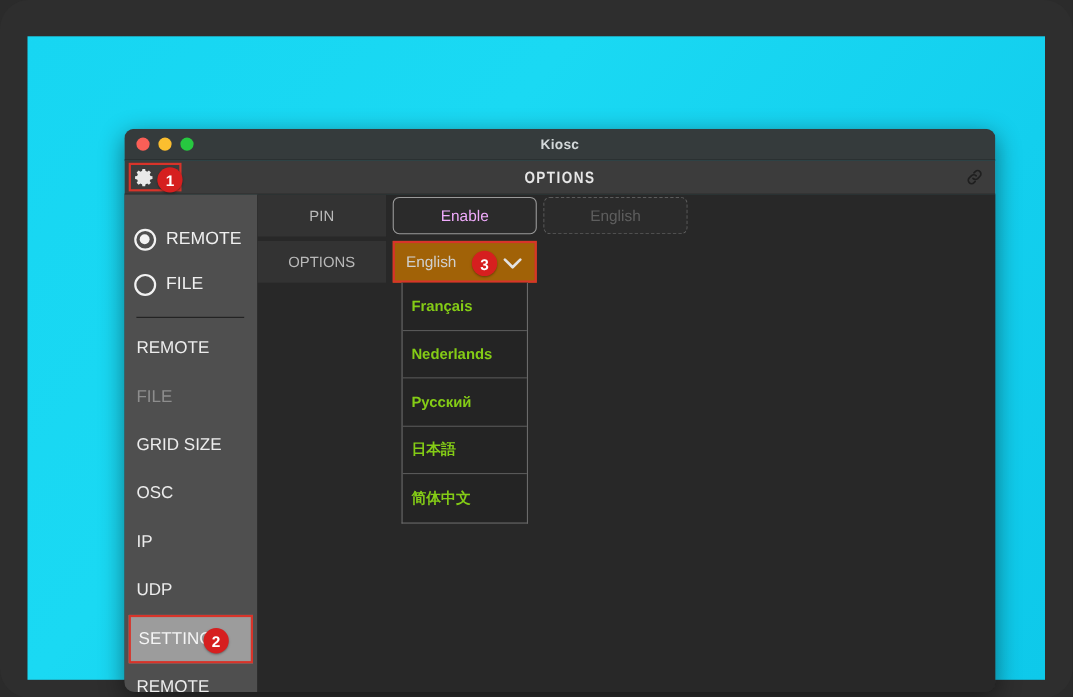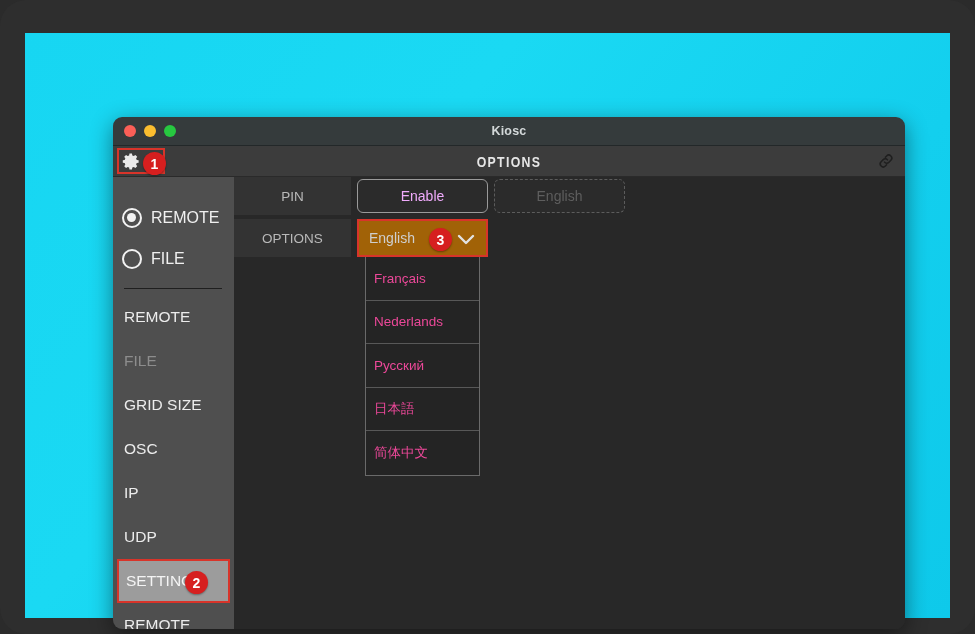--- a/index.html
+++ b/index.html
@@ -280,23 +280,24 @@
     border-top: none;
     box-sizing: border-box;
     z-index: 5;
   }
   .dropdown-item {
     height: 43.5px;
     display: flex;
     align-items: center;
     padding-left: 8px;
     font-size: 13.5px;
-    color: #ec4899;
+    color: #84cc16;
     border-bottom: 1px solid #585858;
     box-sizing: border-box;
+    font-weight: bold;
   }
   .dropdown-item:last-child { border-bottom: none; }
 
   
   .badge {
     position: absolute;
     width: 23px; height: 23px;
     border-radius: 50%;
     background: #d61f1f;
     color: #ffffff;

